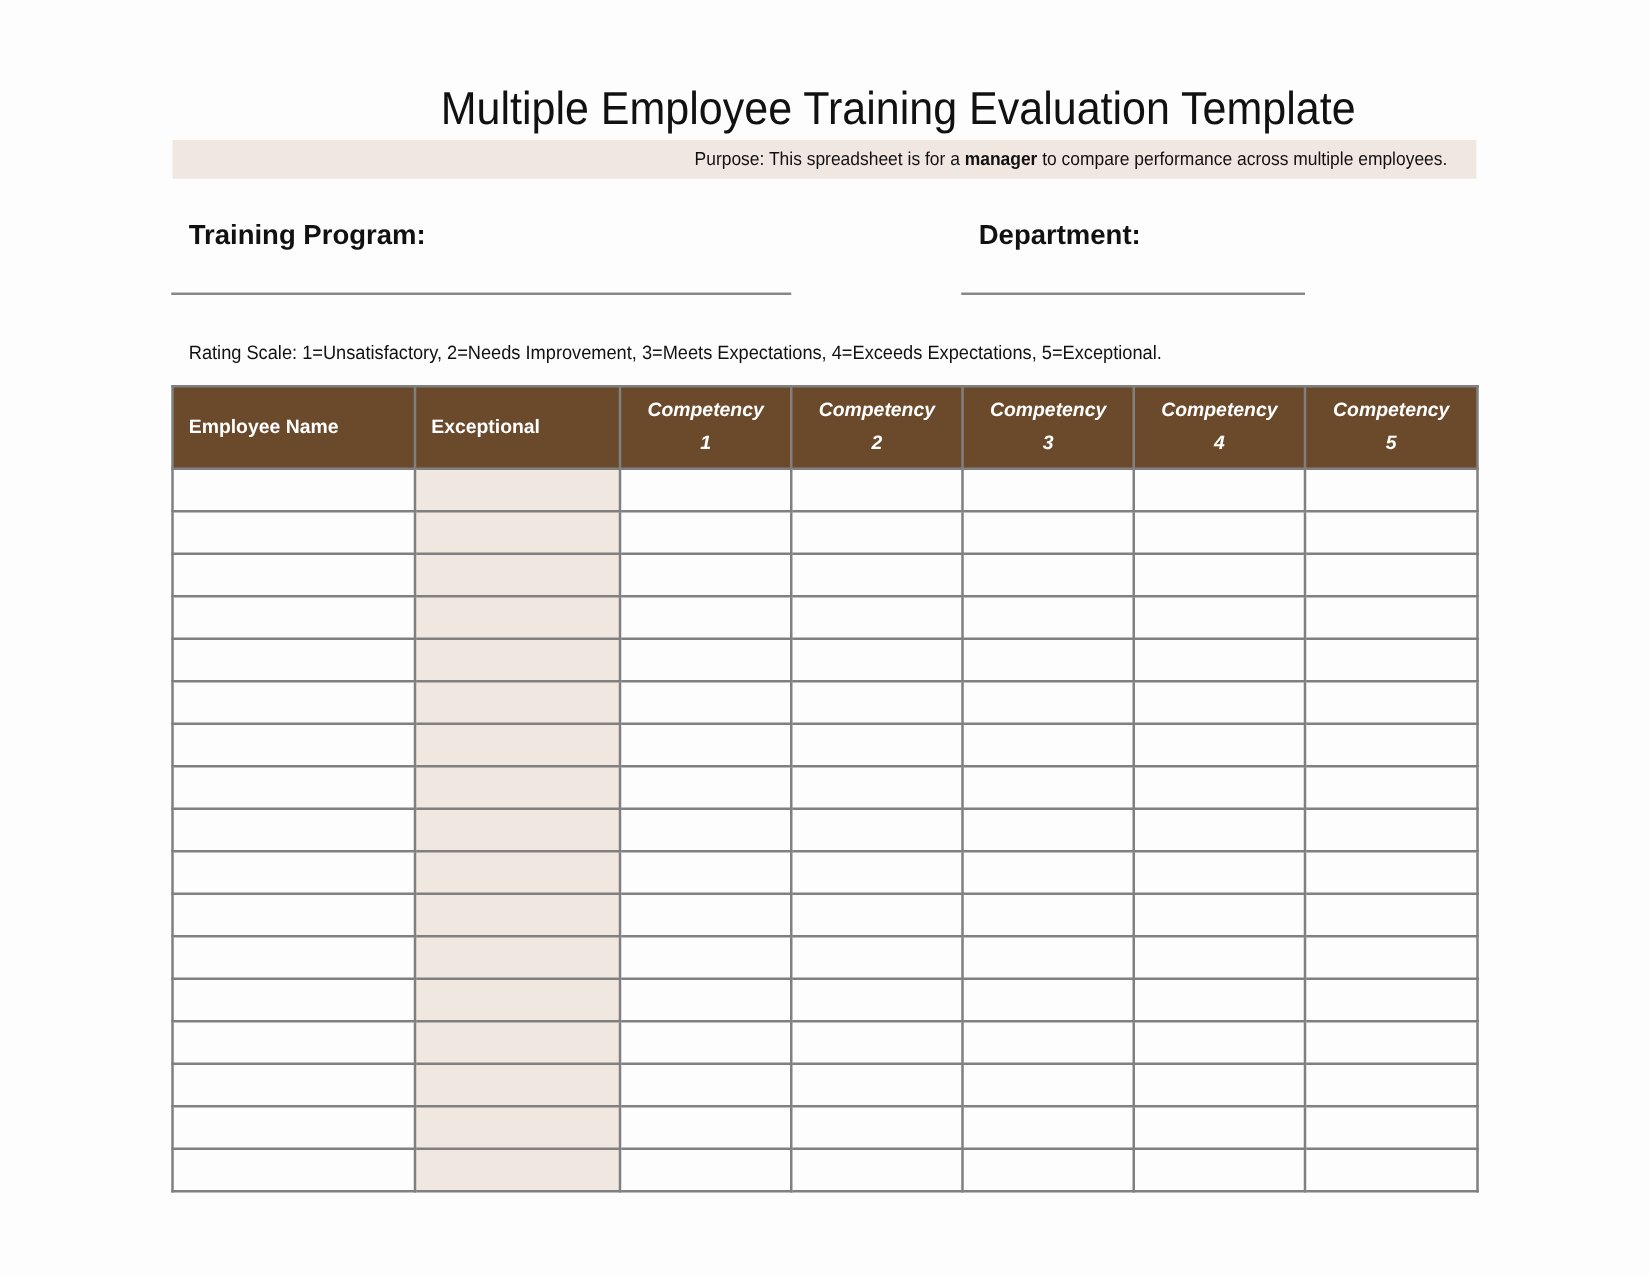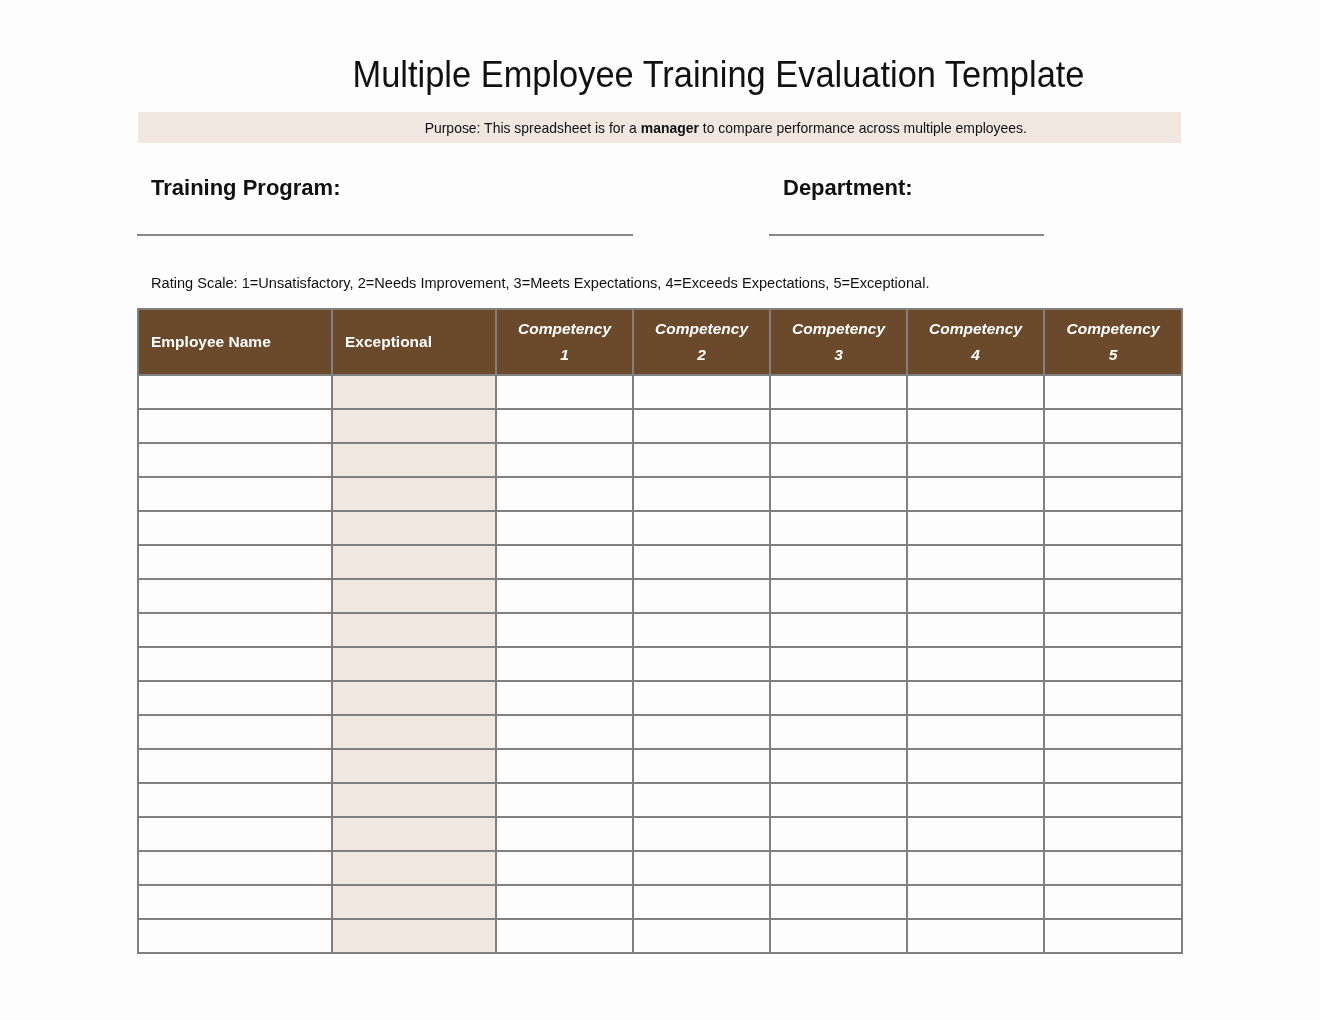--- a/index.html
+++ b/index.html
@@ -1,19 +1,19 @@
 <!DOCTYPE html>
 <html><head>
 <meta charset="utf-8">
 <style>
   html,body{margin:0;padding:0;background:#fdfdfd;}
   body{width:1320px;height:1020px;position:relative;overflow:hidden;font-family:"Liberation Sans",sans-serif;color:#111;}
-  .title{position:absolute;left:137px;width:1183px;top:52px;text-align:center;font-size:37px;line-height:46px;font-family:"Liberation Sans",sans-serif;padding-left:0;}
+  .title{position:absolute;left:137px;width:1183px;top:64px;text-align:center;font-size:37px;line-height:46px;font-family:"Liberation Sans",sans-serif;padding-left:0;}
   .title span{display:inline-block;transform:scaleX(0.93);transform-origin:center;margin-left:-20px;}
-  .purpose{position:absolute;left:138px;top:112px;width:1043px;height:31px;background:#f0e7e1;font-size:15px;line-height:31px;text-align:center;}
+  .purpose{position:absolute;left:138px;top:112px;width:1043px;height:31px;background:#f0e7e1;font-size:15px;line-height:31px;text-align:right;}
   .purpose .inner{display:inline-block;transform:scaleX(0.93);margin-left:133px;}
   .lbl{position:absolute;font-weight:bold;font-size:22px;top:175px;}
   .line{position:absolute;height:2px;background:#888;top:234px;}
   .scale{position:absolute;left:151px;top:274px;font-size:15.5px;transform:scaleX(0.94);transform-origin:left;}
   table{position:absolute;left:137px;top:308px;border-collapse:collapse;table-layout:fixed;width:1044px;}
   th,td{border:2px solid #808080;padding:0;}
   th{background:#6b4a2c;color:#fff;height:64px;font-size:15.5px;}
   th.l{text-align:left;padding-left:12px;}
   th.c{font-style:italic;text-align:center;line-height:26px;}
   td{height:32px;background:#fdfdfd;}

